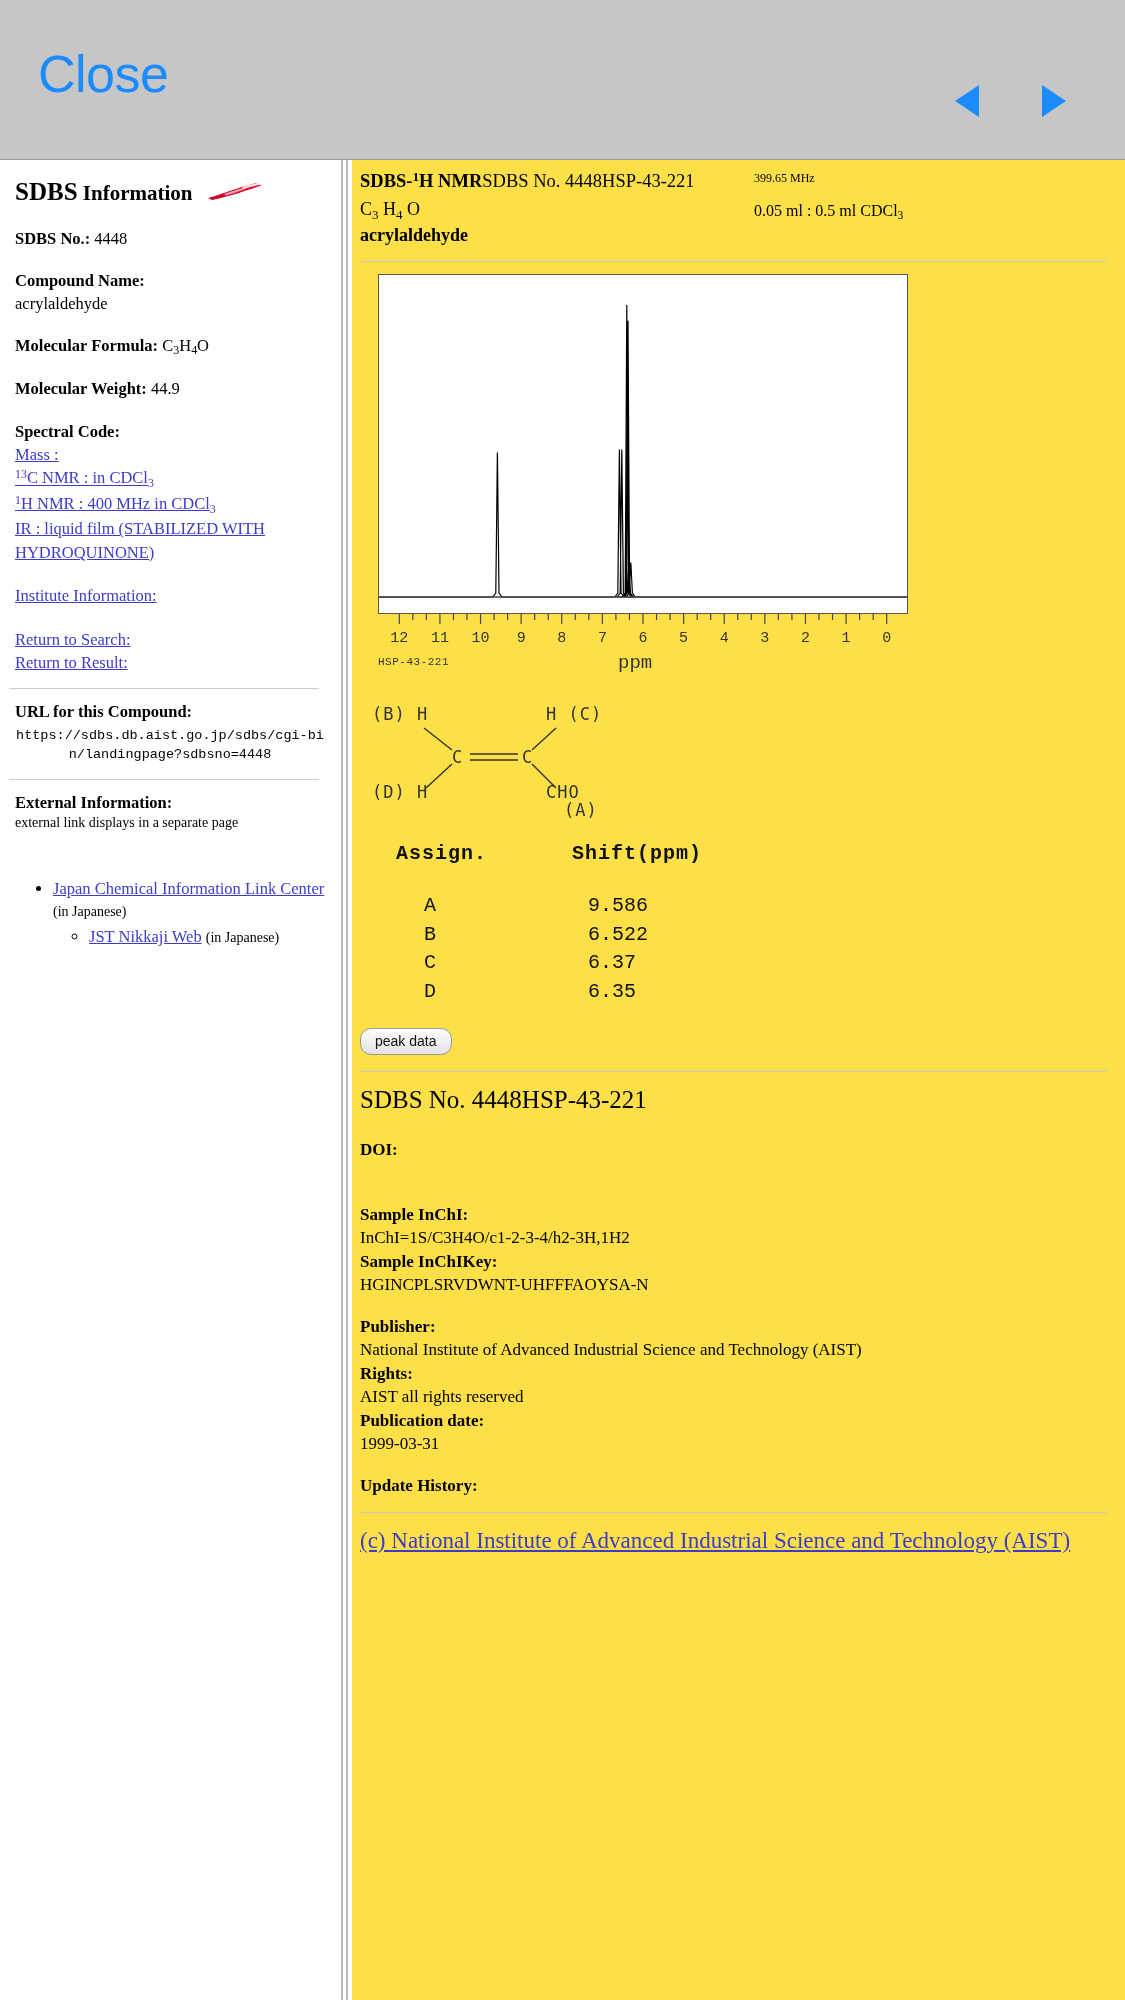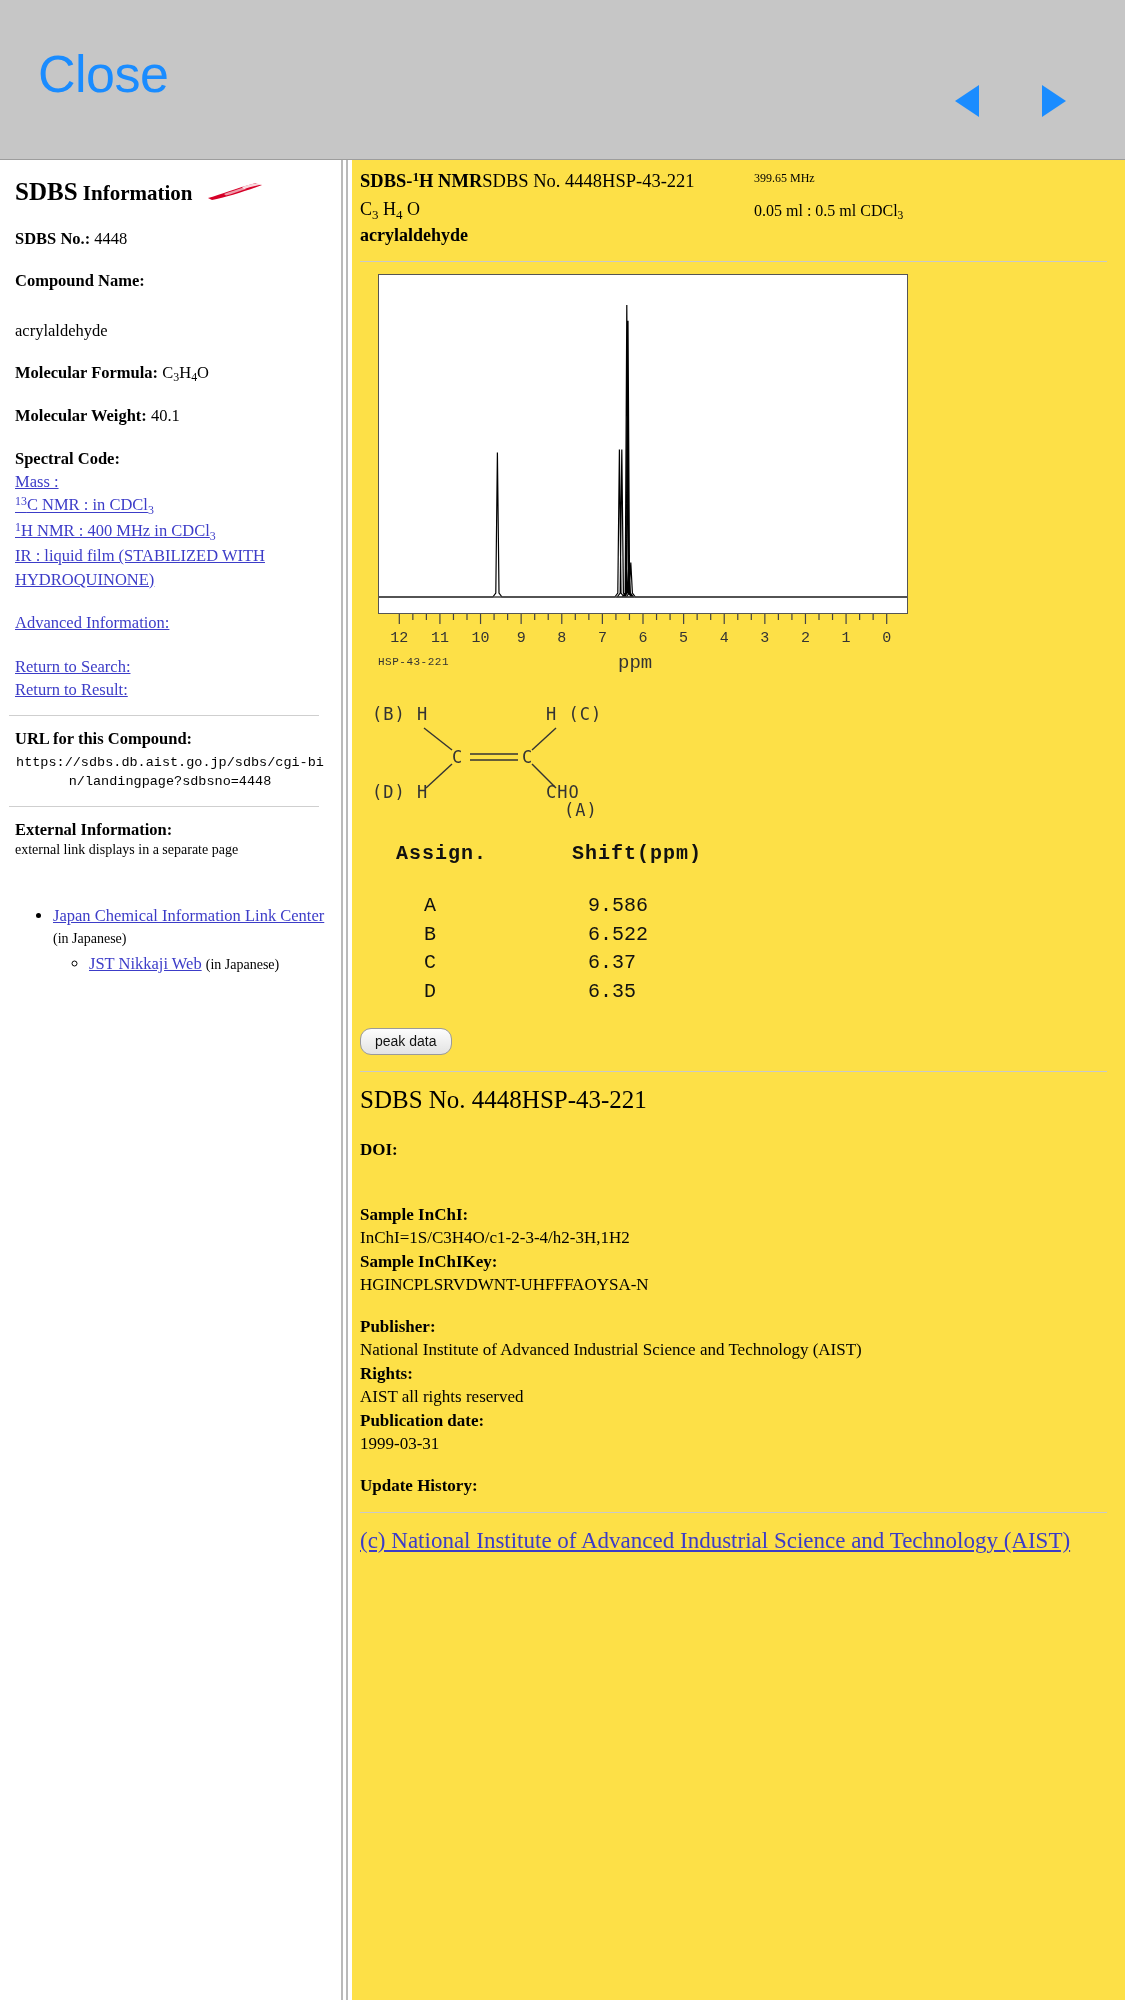--- a/index.html
+++ b/index.html
@@ -44,21 +44,21 @@
     padding:9px 14px 0 0;
     background:#fde047;
   }
 
   
   .sb-title { font-size:21px; font-weight:bold; margin:6px 0 0 6px; }
   .sb-title .big { font-size:25px; }
   .sb-logo { display:inline-block; vertical-align:middle; margin-left:8px; }
   .sb-block { margin:20px 0 0 6px; font-size:16.5px; line-height:1.35; }
   .sb-lab { font-weight:bold; }
-  .sb-val { font-weight:normal;margin-top:27px; }
+  .sb-val { font-weight:normal; }
   .sb-link {
     display:block; color:#3c3cc8; text-decoration:underline;
     font-size:16.5px; line-height:1.42; cursor:pointer;
   }
   sub { font-size:0.72em; vertical-align:-0.28em; }
   sup { font-size:0.72em; vertical-align:0.45em; }
   .hr { height:1px; background:#cfcfcf; margin:14px 6px 0 0; }
   .url-mono {
     font-family:"Liberation Mono","DejaVu Sans Mono",monospace;
     font-size:13.5px; line-height:1.45; word-break:break-all;
@@ -177,34 +177,34 @@
         <div class="sb-val">acrylaldehyde</div>
       </div>
 
       <div class="sb-block">
         <span class="sb-lab">Molecular Formula:</span>
         <span class="sb-val">C<sub>3</sub>H<sub>4</sub>O</span>
       </div>
 
       <div class="sb-block">
         <span class="sb-lab">Molecular Weight:</span>
-        <span class="sb-val">40.1</span>
+        <span class="sb-val">44.9</span>
       </div>
 
 
       <div class="sb-block">
         <div class="sb-lab">Spectral Code:</div>
         <a class="sb-link">Mass :</a>
         <a class="sb-link"><sup>13</sup>C NMR : in CDCl<sub>3</sub></a>
         <a class="sb-link"><sup>1</sup>H NMR : 400 MHz in CDCl<sub>3</sub></a>
         <a class="sb-link">IR : liquid film (STABILIZED WITH HYDROQUINONE)</a>
       </div>
 
       <div class="sb-block">
-        <a class="sb-link">Advanced Information:</a>
+        <a class="sb-link">Institute Information:</a>
       </div>
 
       <div class="sb-block">
         <a class="sb-link">Return to Search:</a>
         <a class="sb-link">Return to Result:</a>
       </div>
 
       <div class="hr"></div>
 
       <div class="sb-block" style="margin-top:12px">

